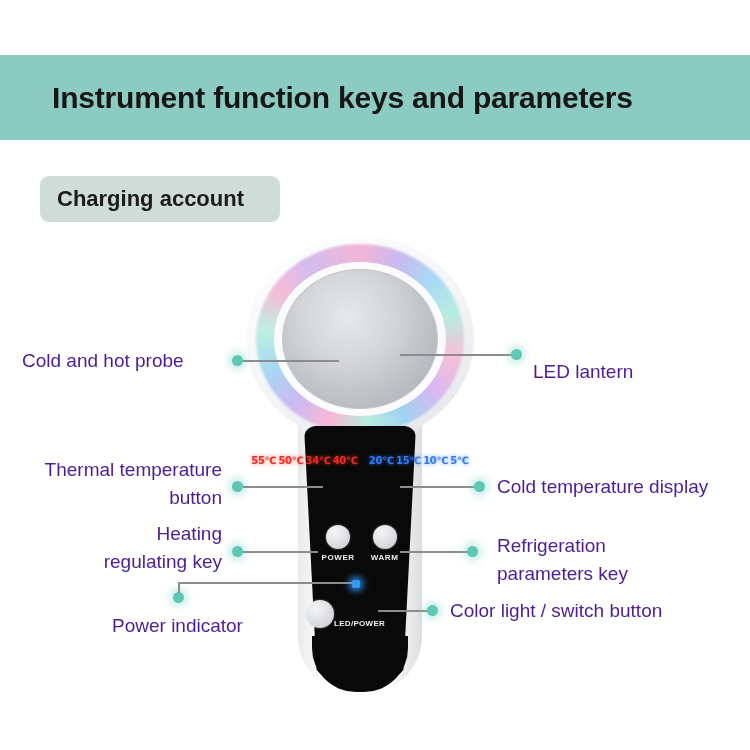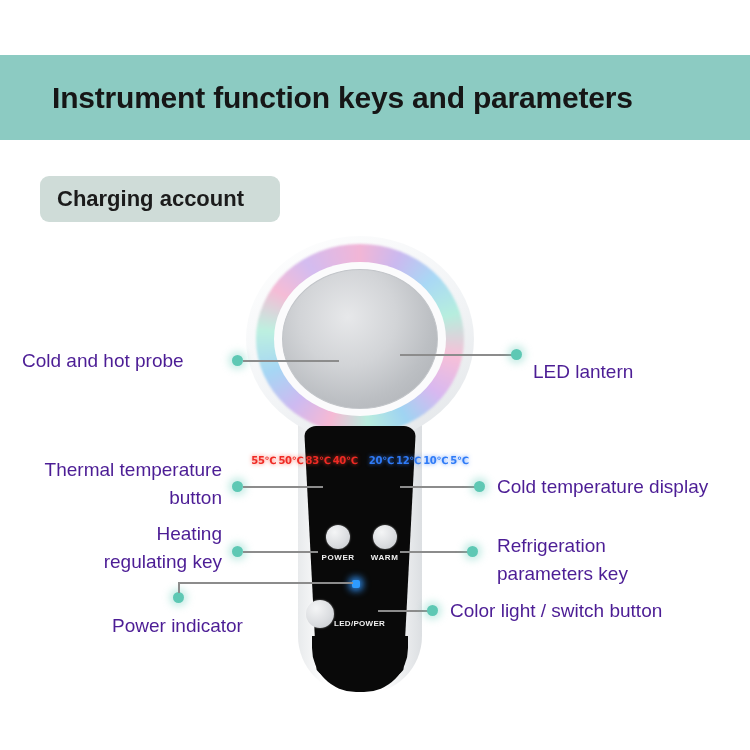--- a/index.html
+++ b/index.html
@@ -169,26 +169,26 @@
     <div class="led-ring-inner"></div>
     <div class="probe"></div>
 
     <div class="panel"></div>
     <div class="panel-round"></div>
 
     <div class="temps">
       <div class="temp-col temp-hot">
         <span>55℃</span>
         <span>50℃</span>
-        <span>83℃</span>
+        <span>34℃</span>
         <span>40℃</span>
       </div>
       <div class="temp-col temp-cold">
         <span>20℃</span>
-        <span>12℃</span>
+        <span>15℃</span>
         <span>10℃</span>
         <span>5℃</span>
       </div>
     </div>
 
     <div class="btn-row">
       <div class="btn-wrap">
         <div class="btn-circle"></div>
         <div class="btn-text">POWER</div>
       </div>

